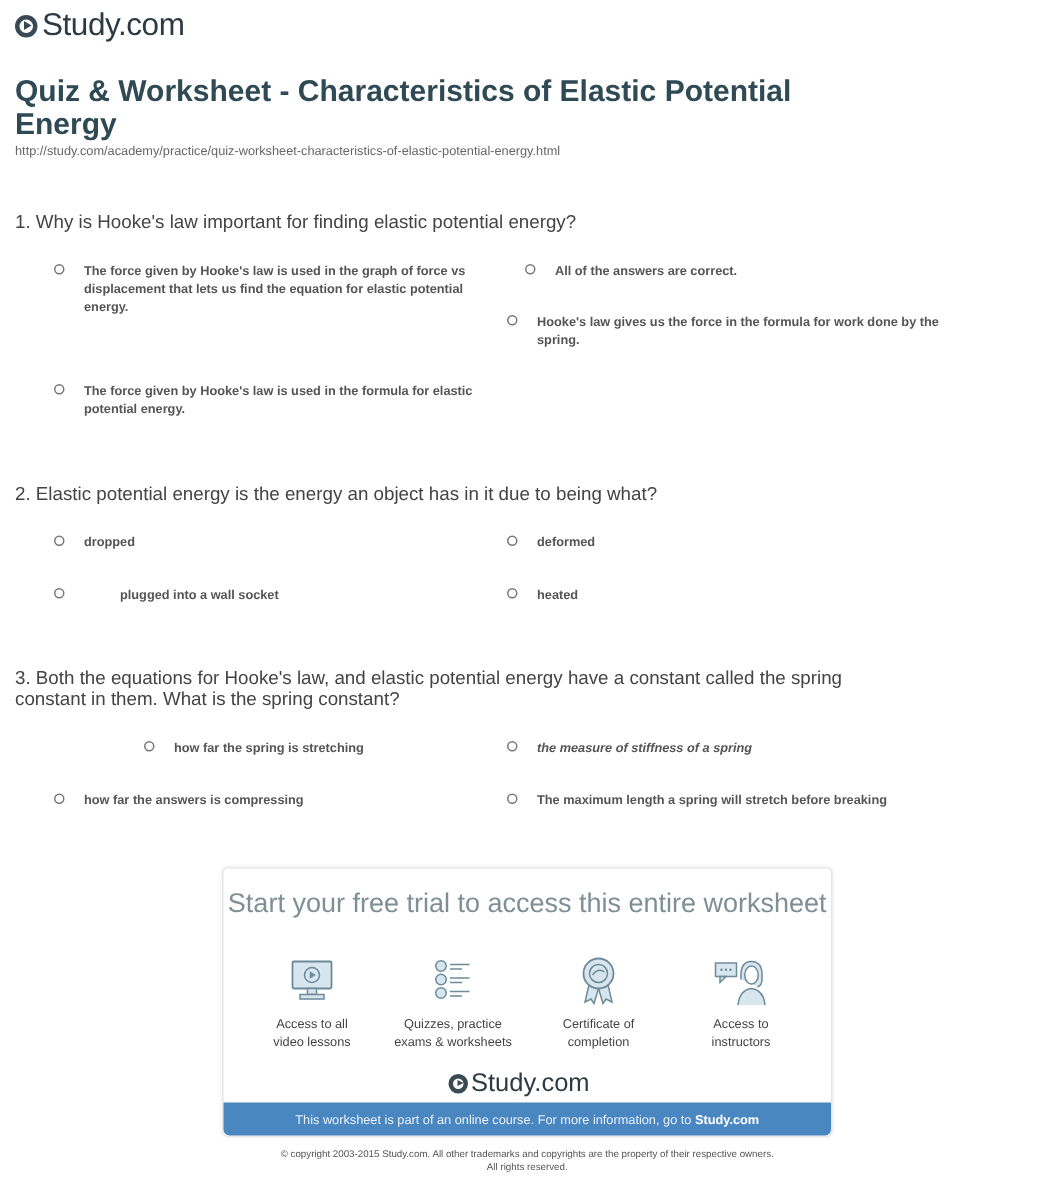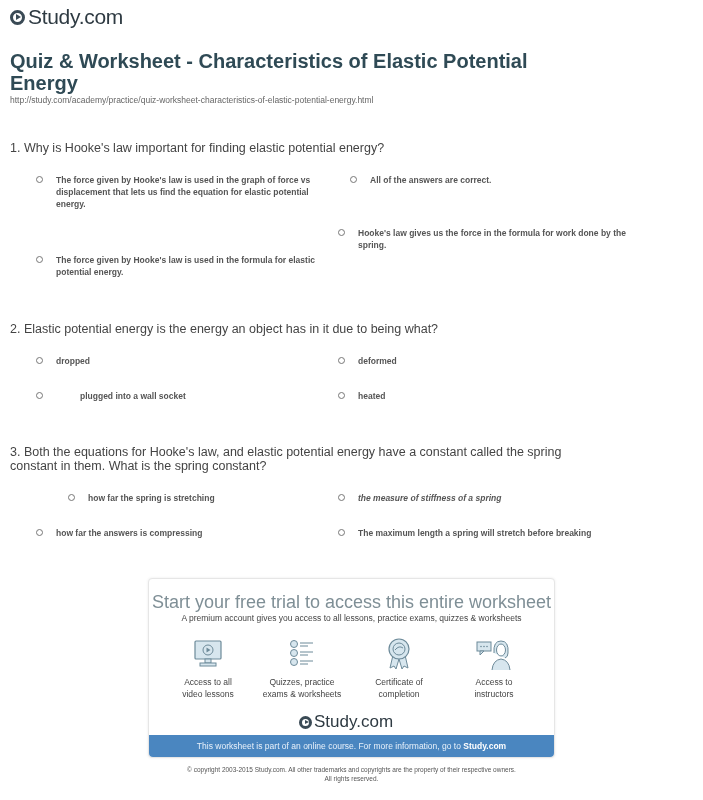--- a/index.html
+++ b/index.html
@@ -49,21 +49,21 @@
 
 <div class="question" style="top:141px;">1. Why is Hooke's law important for finding elastic potential energy?</div>
 <div class="opt" style="left:36px; top:174px; width:290px;">
   <span class="radio"></span>
   <span>The force given by Hooke's law is used in the graph of force vs displacement that lets us find the equation for elastic potential energy.</span>
 </div>
 <div class="opt" style="left:338px; top:174px; width:290px;padding-left:12px;">
   <span class="radio"></span>
   <span>All of the answers are correct.</span>
 </div>
-<div class="opt" style="left:338px; top:208px; width:290px;margin-top:19px;">
+<div class="opt" style="left:338px; top:208px; width:290px;">
   <span class="radio"></span>
   <span>Hooke's law gives us the force in the formula for work done by the spring.</span>
 </div>
 <div class="opt" style="left:36px; top:254px; width:290px;">
   <span class="radio"></span>
   <span>The force given by Hooke's law is used in the formula for elastic potential energy.</span>
 </div>
 
 <div class="question" style="top:322px;">2. Elastic potential energy is the energy an object has in it due to being what?</div>
 <div class="opt" style="left:36px; top:355px;">
@@ -77,40 +77,39 @@
 <div class="opt" style="left:36px; top:390px;gap:24px;">
   <span class="radio"></span>
   <span>plugged into a wall socket</span>
 </div>
 <div class="opt" style="left:338px; top:390px;">
   <span class="radio"></span>
   <span>heated</span>
 </div>
 
 <div class="question" style="top:445px; width:560px;">3. Both the equations for Hooke's law, and elastic potential energy have a constant called the spring constant in them. What is the spring constant?</div>
-<div class="opt" style="left:20px; top:492px;padding-left:48px;">
+<div class="opt" style="left:48px; top:492px;padding-left:48px;">
   <span class="radio"></span>
   <span>how far the spring is stretching</span>
 </div>
 <div class="opt" style="left:338px; top:492px;font-style:italic;">
   <span class="radio"></span>
   <span>the measure of stiffness of a spring</span>
 </div>
 <div class="opt" style="left:36px; top:527px;">
   <span class="radio"></span>
   <span>how far the answers is compressing</span>
 </div>
 <div class="opt" style="left:338px; top:527px;">
   <span class="radio"></span>
   <span>The maximum length a spring will stretch before breaking</span>
 </div>
 
 <div class="card">
   <div class="cta-title">Start your free trial to access this entire worksheet</div>
-  <div class="cta-sub">A premium account gives you access to all lessons, practice exams, quizzes &amp; worksheets</div>
 
   <div class="feat" style="left:14px;">
     <svg width="34" height="34" viewBox="0 0 34 34">
       <rect x="4" y="4" width="26" height="18" rx="1" fill="#d7e6ee" stroke="#6d8a99" stroke-width="1.2"></rect>
       <circle cx="17" cy="13" r="5" fill="none" stroke="#6d8a99" stroke-width="1"></circle>
       <polygon points="15.5,10.5 15.5,15.5 19.5,13" fill="#6d8a99"></polygon>
       <rect x="14" y="22" width="6" height="4" fill="#d7e6ee" stroke="#6d8a99" stroke-width="1"></rect>
       <rect x="9" y="26" width="16" height="3" fill="#d7e6ee" stroke="#6d8a99" stroke-width="1"></rect>
     </svg>
     <div class="lbl"><span>Access to all</span><br><span>video lessons</span></div>

